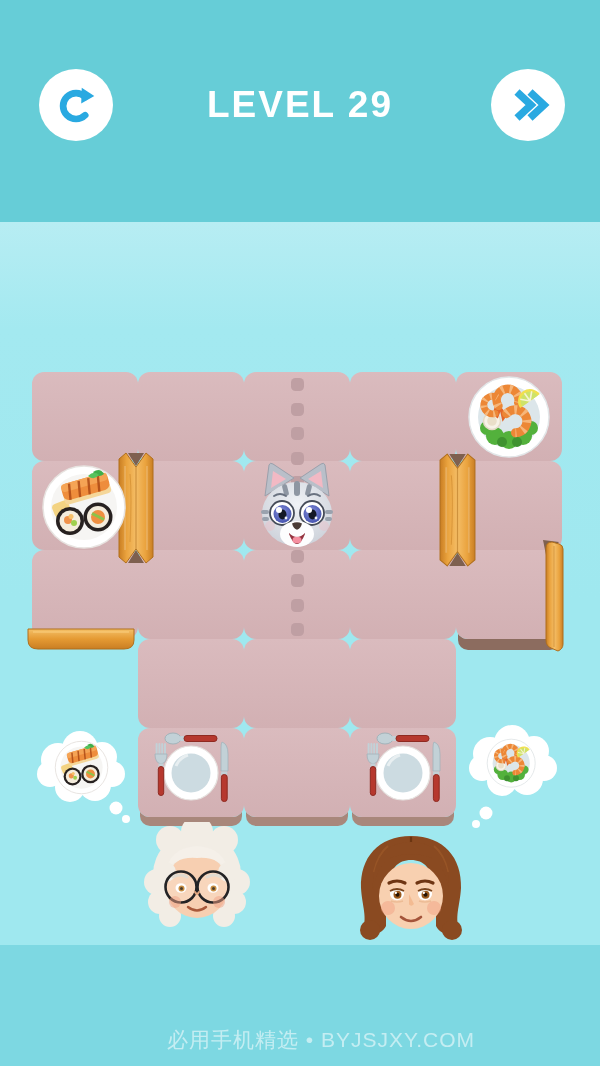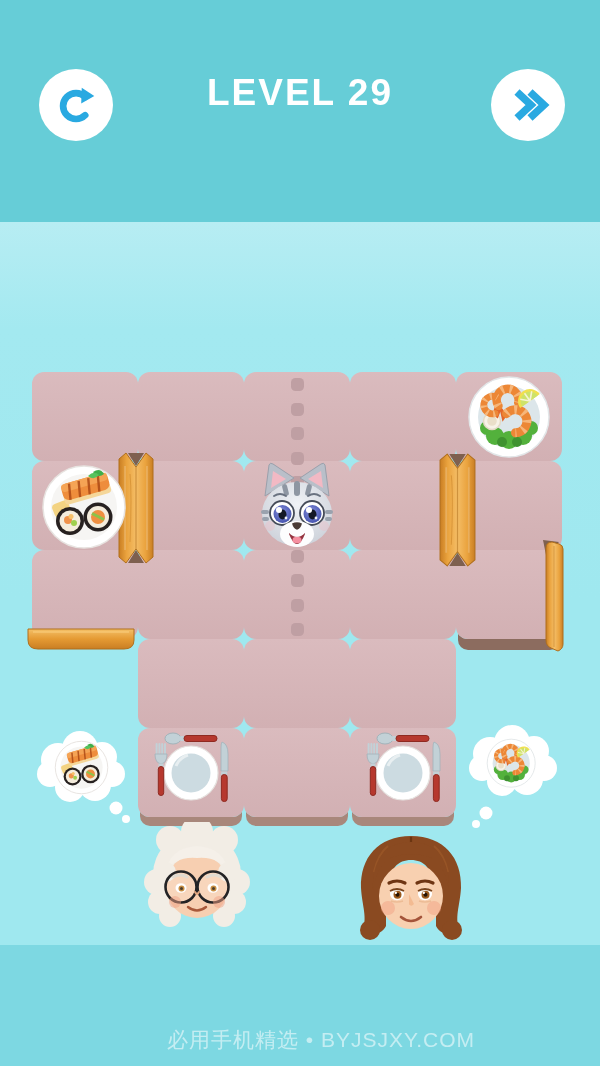--- a/index.html
+++ b/index.html
@@ -7,21 +7,21 @@
     position:relative;width:600px;height:1066px;overflow:hidden;
     font-family:"Liberation Sans",sans-serif;
     background:linear-gradient(180deg,#b7edf3 222px,#a3e9f0 330px,#9fe8ef 600px,#9fe8ef 945px,#7dd8e2 945px,#7dd8e2 100%);
   }
   
   .header{position:absolute;left:0;top:0;width:600px;height:222px;background:#66cdd7;}
   .hbtn{position:absolute;top:69px;width:74px;height:72px;border-radius:50%;background:#fff;border:none;
         display:flex;align-items:center;justify-content:center;cursor:pointer;padding:0;}
   .hbtn.left{left:39px;}
   .hbtn.right{left:491px;}
-  .title{position:absolute;left:0;top:72px;width:600px;text-align:center;color:#fff;
+  .title{position:absolute;left:0;top:84px;width:600px;text-align:center;color:#fff;
          font-size:37px;font-weight:700;letter-spacing:2px;}
   
   .board{position:absolute;left:32px;top:372px;width:530px;height:445px;}
   .tile{position:absolute;width:106px;height:89px;border-radius:12px;
         background:linear-gradient(180deg,#dabbbe,#d2b0b3);}
   .tile.shadow-b{box-shadow:0 11px 0 -2px #a8877b;}
   .tile.shadow-dark{box-shadow:0 13px 0 -2px #8c6c5f;}
   .dot{position:absolute;width:13px;height:13px;border-radius:4.5px;background:#bf9fa3;}
   .ov{position:absolute;pointer-events:none;}
   .piece{pointer-events:auto;}

